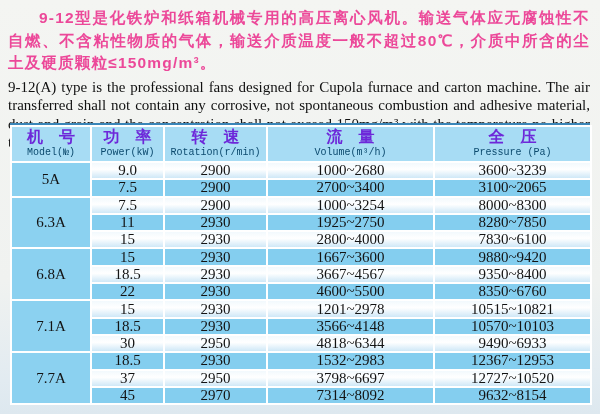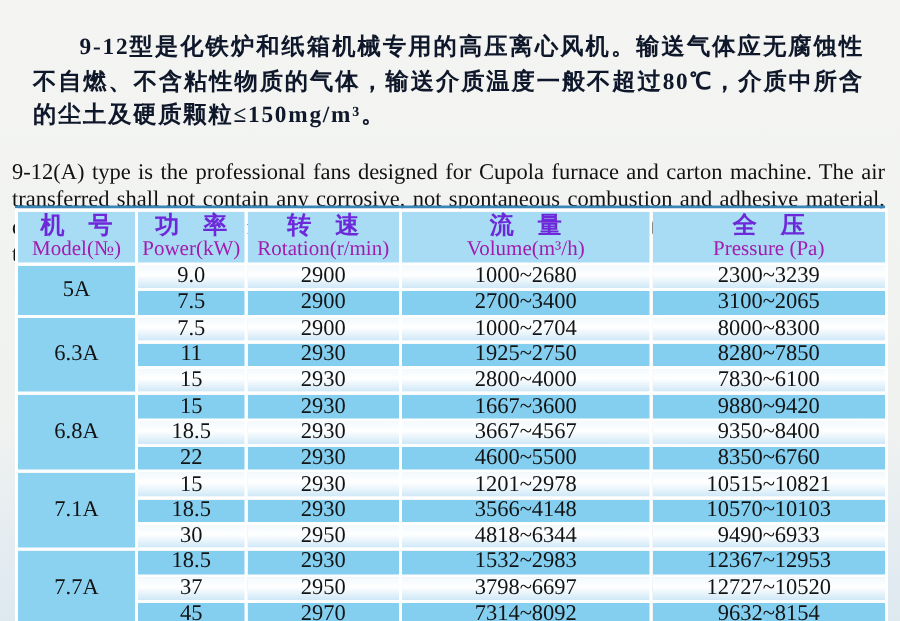--- a/index.html
+++ b/index.html
@@ -5,28 +5,28 @@
   html, body { margin: 0; padding: 0; }
   body {
     width: 600px; height: 414px; overflow: hidden;
     background: linear-gradient(180deg, #f4f5f2 0%, #f0f2f0 68%, #e2ebf1 92%, #dde8ef 100%);
     color: #141414;
     -webkit-font-smoothing: antialiased;
   }
   .page { width: 600px; height: 414px; position: relative; }
 
   .para-cn {
-    margin: 14px; padding: 7px 10px 0 8px;
-    font-family: Liberation Serif, serif;
+    margin: 0; padding: 7px 10px 0 8px;
+    font-family: Liberation Sans, sans-serif;
     font-weight: bold;
     font-size: 15.5px; line-height: 22.5px;
     letter-spacing: 1.2px;
     text-indent: 2em;
     text-align: justify;
-    color: #0f172a;
+    color: #ec4899;
   }
   .para-en {
     margin: 0; padding: 3px 10px 0 8px;
     font-family: "Liberation Serif", "DejaVu Serif", serif;
     font-size: 15px; line-height: 18.5px;
     text-align: justify;
     color: #111;
   }
 
   .tablewrap {
@@ -52,24 +52,24 @@
   .h-cn {
     display: block;
     font-family: Liberation Serif, serif;
     font-weight: bold;
     font-size: 16px; line-height: 18px;
     letter-spacing: 6px; text-indent: 6px;
     color: #6d28d9;
   }
   .h-en {
     display: block;
-    font-family: Liberation Serif, serif;
+    font-family: Liberation Mono, monospace;
     font-weight: normal;
-    font-size: 14px; line-height: 14px;
-    color: #a21caf;
+    font-size: 10px; line-height: 14px;
+    color: #0c4a6e;
   }
   table.spec td {
     height: 15.3px;
     font-family: "Liberation Serif", "DejaVu Serif", serif;
     font-size: 15px; line-height: 15px;
     color: #131313;
   }
   tr.row-light td { background: linear-gradient(180deg, #f2f9fd 0%, #ffffff 42%, var(--row-light-edge, #cfe8f7) 100%); }
   tr.row-blue  td { background: var(--row-blue, #84ceef); }
   table.spec td.model-cell {
@@ -119,33 +119,33 @@
             <span class="h-en">Pressure (Pa)</span>
           </th>
         </tr>
       </thead>
       <tbody>
           <tr class="row-light">
             <td rowspan="2" class="model-cell">5A</td>
             <td>9.0</td>
             <td>2900</td>
             <td>1000~2680</td>
-            <td>2300~3239</td>
+            <td>3600~3239</td>
           </tr>
           <tr class="row-blue">
             <td>7.5</td>
             <td>2900</td>
             <td>2700~3400</td>
             <td>3100~2065</td>
           </tr>
           <tr class="row-light">
             <td rowspan="3" class="model-cell">6.3A</td>
             <td>7.5</td>
             <td>2900</td>
-            <td>1000~2704</td>
+            <td>1000~3254</td>
             <td>8000~8300</td>
           </tr>
           <tr class="row-blue">
             <td>11</td>
             <td>2930</td>
             <td>1925~2750</td>
             <td>8280~7850</td>
           </tr>
           <tr class="row-light">
             <td>15</td>

